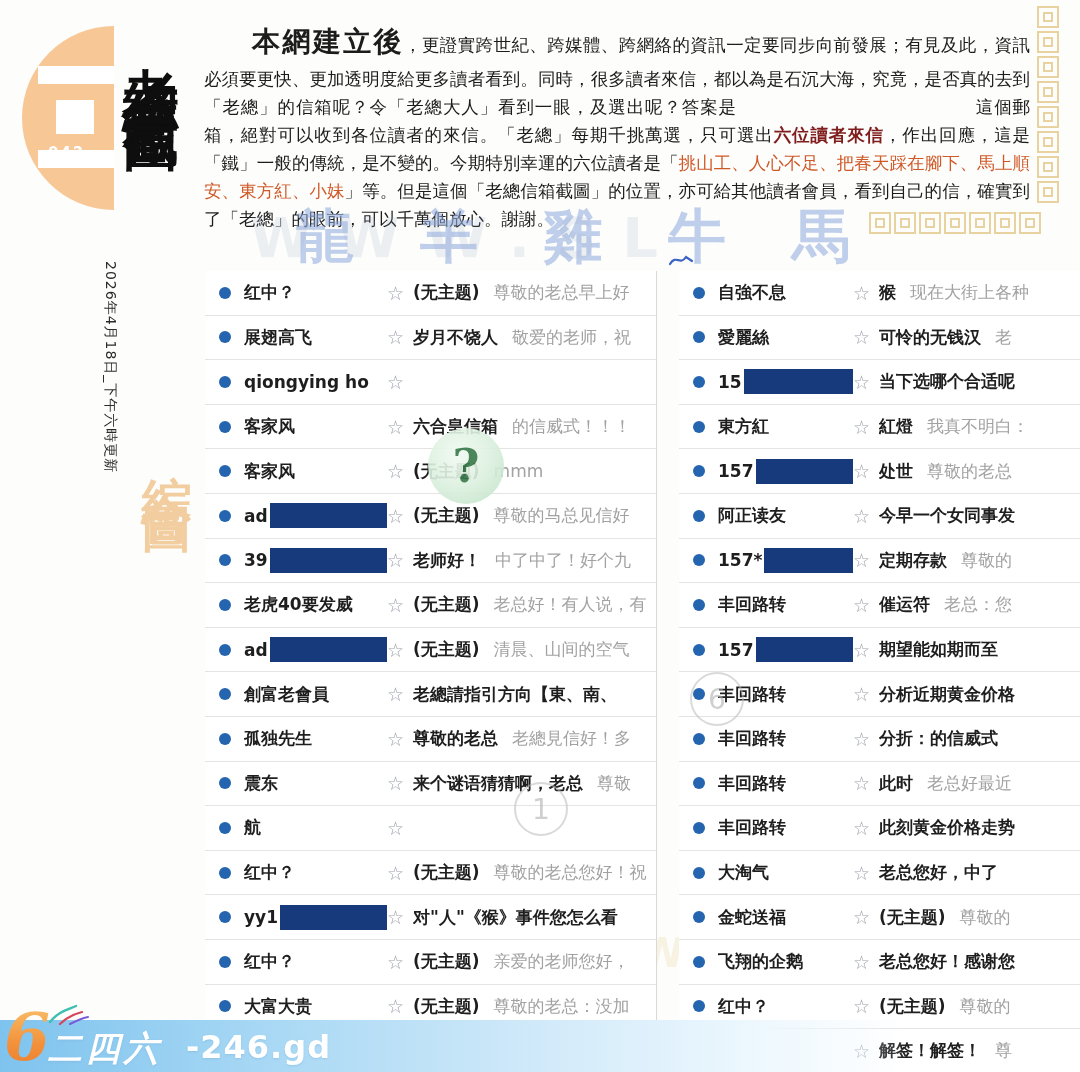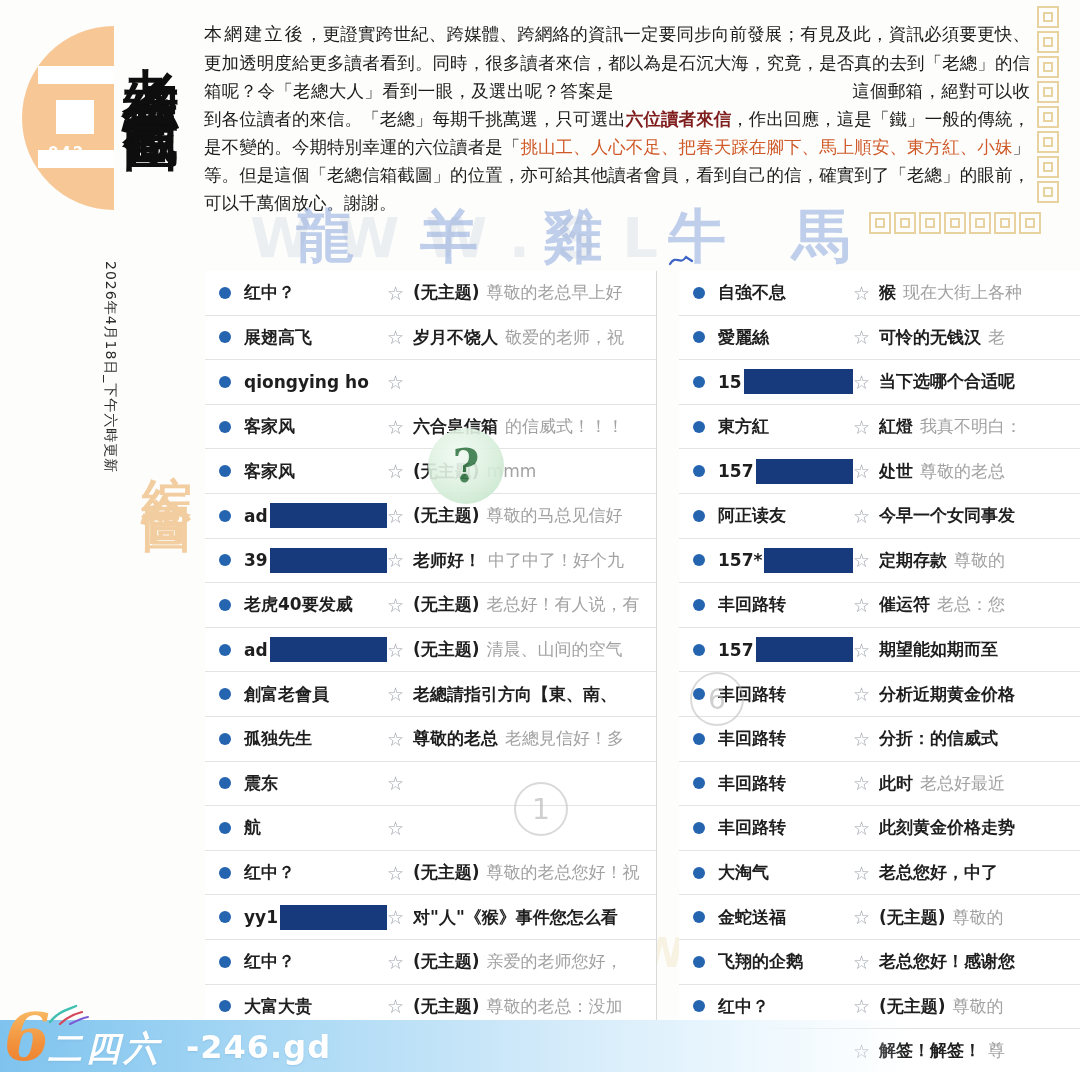--- a/index.html
+++ b/index.html
@@ -17,21 +17,21 @@
         font-family:"DejaVu Serif",serif;font-weight:700;font-size:50px;letter-spacing:16px;
         color:#f2cda0;}
   .vdate{position:absolute;left:4px;top:358px;width:212px;height:18px;
          transform:rotate(90deg);transform-origin:center;
          font-size:14px;color:#2a2a2a;letter-spacing:1px;white-space:nowrap;}
 
   
   #intro{position:absolute;left:204px;top:20px;width:826px;height:204px;
          font-family:"DejaVu Serif",serif;font-size:17.5px;line-height:1.6;
          color:#1c1c1c;text-align:justify;}
-  #intro .seg-lead{font-size:18px;font-weight:400;letter-spacing:2px;}
+  #intro .seg-lead{font-size:28px;font-weight:700;letter-spacing:2px;margin-left:48px;}
   #intro .seg-magenta{color:#7f1d1d;font-weight:bold;}
   #intro .seg-orange{color:#cf5a28;}
   #intro .seg-gap{display:inline-block;width:238px;height:1px;}
 
   
   .meander{position:absolute;display:flex;gap:3px;}
   #meander-v{left:1037px;top:6px;flex-direction:column;}
   #meander-h{left:869px;top:212px;flex-direction:row;}
   .mcell{width:22px;height:22px;border:2px solid #e7d2a0;position:relative;box-sizing:border-box;flex:none;}
   .mcell::after{content:"";position:absolute;inset:4px;border:2px solid #e7d2a0;}
@@ -53,21 +53,21 @@
         border-bottom:1px solid #e4e4e3;overflow:hidden;background:#fff;}
   .dot{width:12px;height:12px;border-radius:50%;background:#2565b0;margin:0 13px 0 14px;flex:none;}
   .sender{font-weight:700;font-size:17px;color:#1e1e1e;white-space:nowrap;overflow:hidden;flex:none;
           display:flex;align-items:center;}
   #col-left .sender{width:143px;}
   #col-right .sender{width:135px;}
   .redact{display:inline-block;width:126px;height:25px;background:#173a7d;margin-left:2px;flex:none;}
   .star{font-size:19px;color:#9ba0aa;margin-right:9px;flex:none;cursor:pointer;}
   .subj{white-space:nowrap;overflow:hidden;font-size:17px;}
   .sb{font-weight:700;color:#1e1e1e;}
-  .sg{color:#a2a2a2;margin-left:7px;}
+  .sg{color:#a2a2a2;margin-left:14px;}
 
   
   #qmark{position:absolute;left:428px;top:428px;width:76px;height:76px;border-radius:50%;
          background:radial-gradient(circle at 40% 35%, #f1faf2 0%, #d9efdc 55%, #b9dfc2 100%);
          opacity:.9;display:flex;align-items:center;justify-content:center;
          font-family:"DejaVu Serif",serif;font-size:46px;font-weight:700;color:#38794a;}
   .circnum{position:absolute;width:50px;height:50px;border-radius:50%;
            border:2px solid rgba(185,185,185,.55);display:flex;align-items:center;justify-content:center;
            font-size:28px;color:rgba(175,175,175,.6);}
   #circ-1{left:514px;top:782px;}
@@ -203,20 +203,21 @@
       <div class="mrow">
         <span class="dot"></span>
         <span class="sender">孤独先生</span>
         <span class="star">☆</span>
         <span class="subj"><span class="sb">尊敬的老总</span><span class="sg">老總見信好！多</span></span>
       </div>
       <div class="mrow">
         <span class="dot"></span>
         <span class="sender">震东</span>
         <span class="star">☆</span>
+        <span class="subj"><span class="sb">来个谜语猜猜啊，老总</span><span class="sg">尊敬</span></span>
       </div>
       <div class="mrow">
         <span class="dot"></span>
         <span class="sender">航</span>
         <span class="star">☆</span>
       </div>
       <div class="mrow">
         <span class="dot"></span>
         <span class="sender">红中？</span>
         <span class="star">☆</span>

